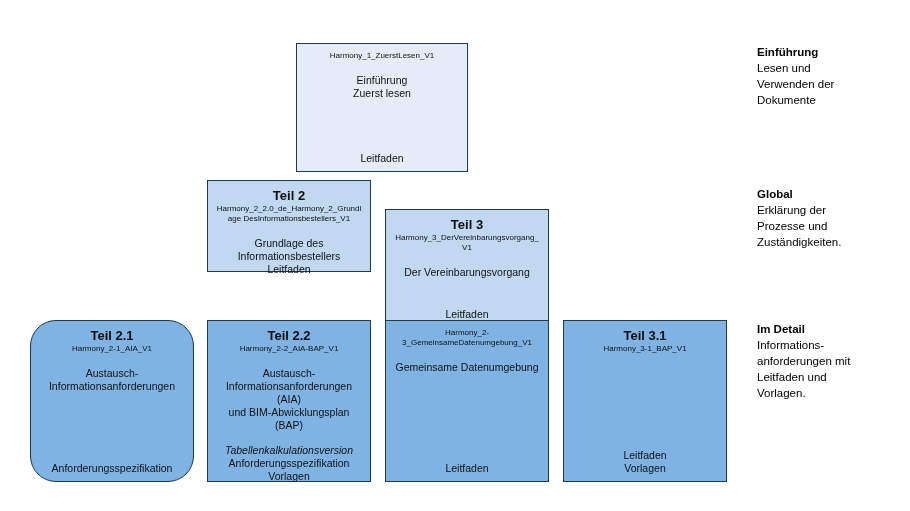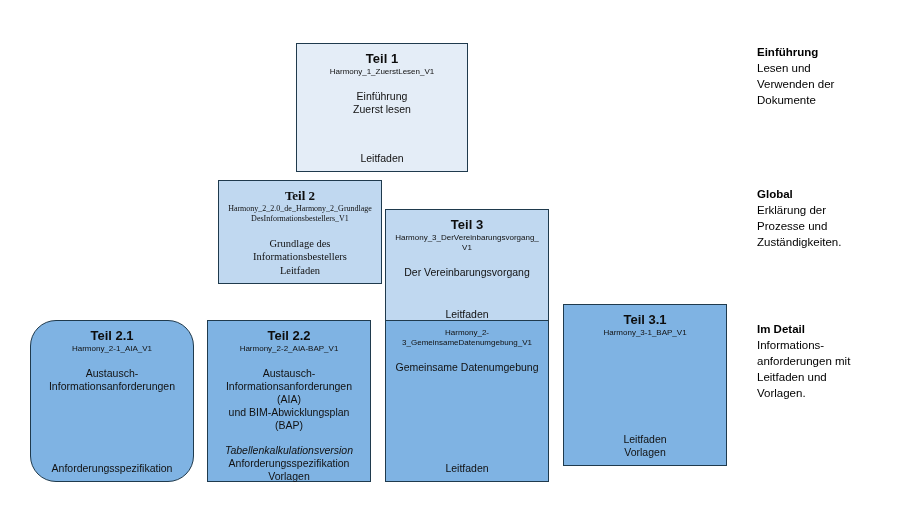--- a/index.html
+++ b/index.html
@@ -88,29 +88,28 @@
     color: #000000;
     white-space: pre-line;
   }
 </style>
 </head>
 <body>
 
 <div id="canvas">
 
   <div class="node tier-intro" style="left:296px; top:43px; width:172px; height:129px;">
-    <div class="node-title">Teil 1</div>
     <div class="node-file">Harmony_1_ZuerstLesen_V1</div>
     <div class="node-desc">Einführung
 Zuerst lesen</div>
     <div class="node-spacer"></div>
     <div class="node-tags">Leitfaden</div>
   </div>
 
-  <div class="node tier-global" style="left:218px; top:180px; width:164px; height:104px;font-family:Liberation Serif, serif;">
+  <div class="node tier-global" style="left:207px; top:180px; width:164px; height:92px;">
     <div class="node-title">Teil 2</div>
     <div class="node-file">Harmony_2_2.0_de_Harmony_2_Grundlage DesInformationsbestellers_V1</div>
     <div class="node-desc">Grundlage des
 Informationsbestellers</div>
     <div class="node-spacer"></div>
     <div class="node-tags">Leitfaden</div>
   </div>
 
   <div class="node tier-global" style="left:385px; top:180px; width:164px; height:119px;margin-top:29px;">
     <div class="node-title">Teil 3</div>
@@ -141,21 +140,21 @@
 Vorlagen</div>
   </div>
 
   <div class="node tier-detail" style="left:385px; top:320px; width:164px; height:162px;">
     <div class="node-file">Harmony_2-3_GemeinsameDatenumgebung_V1</div>
     <div class="node-desc">Gemeinsame Datenumgebung</div>
     <div class="node-spacer"></div>
     <div class="node-tags">Leitfaden</div>
   </div>
 
-  <div class="node tier-detail" style="left:563px; top:304px; width:164px; height:162px;">
+  <div class="node tier-detail" style="left:563px; top:320px; width:164px; height:162px;">
     <div class="node-title">Teil 3.1</div>
     <div class="node-file">Harmony_3-1_BAP_V1</div>
     <div class="node-spacer"></div>
     <div class="node-tags">Leitfaden
 Vorlagen</div>
   </div>
 
   <div class="legend" style="left:757px; top:44px;">
     <div class="legend-title">Einführung</div>
     <div class="legend-body">Lesen und

